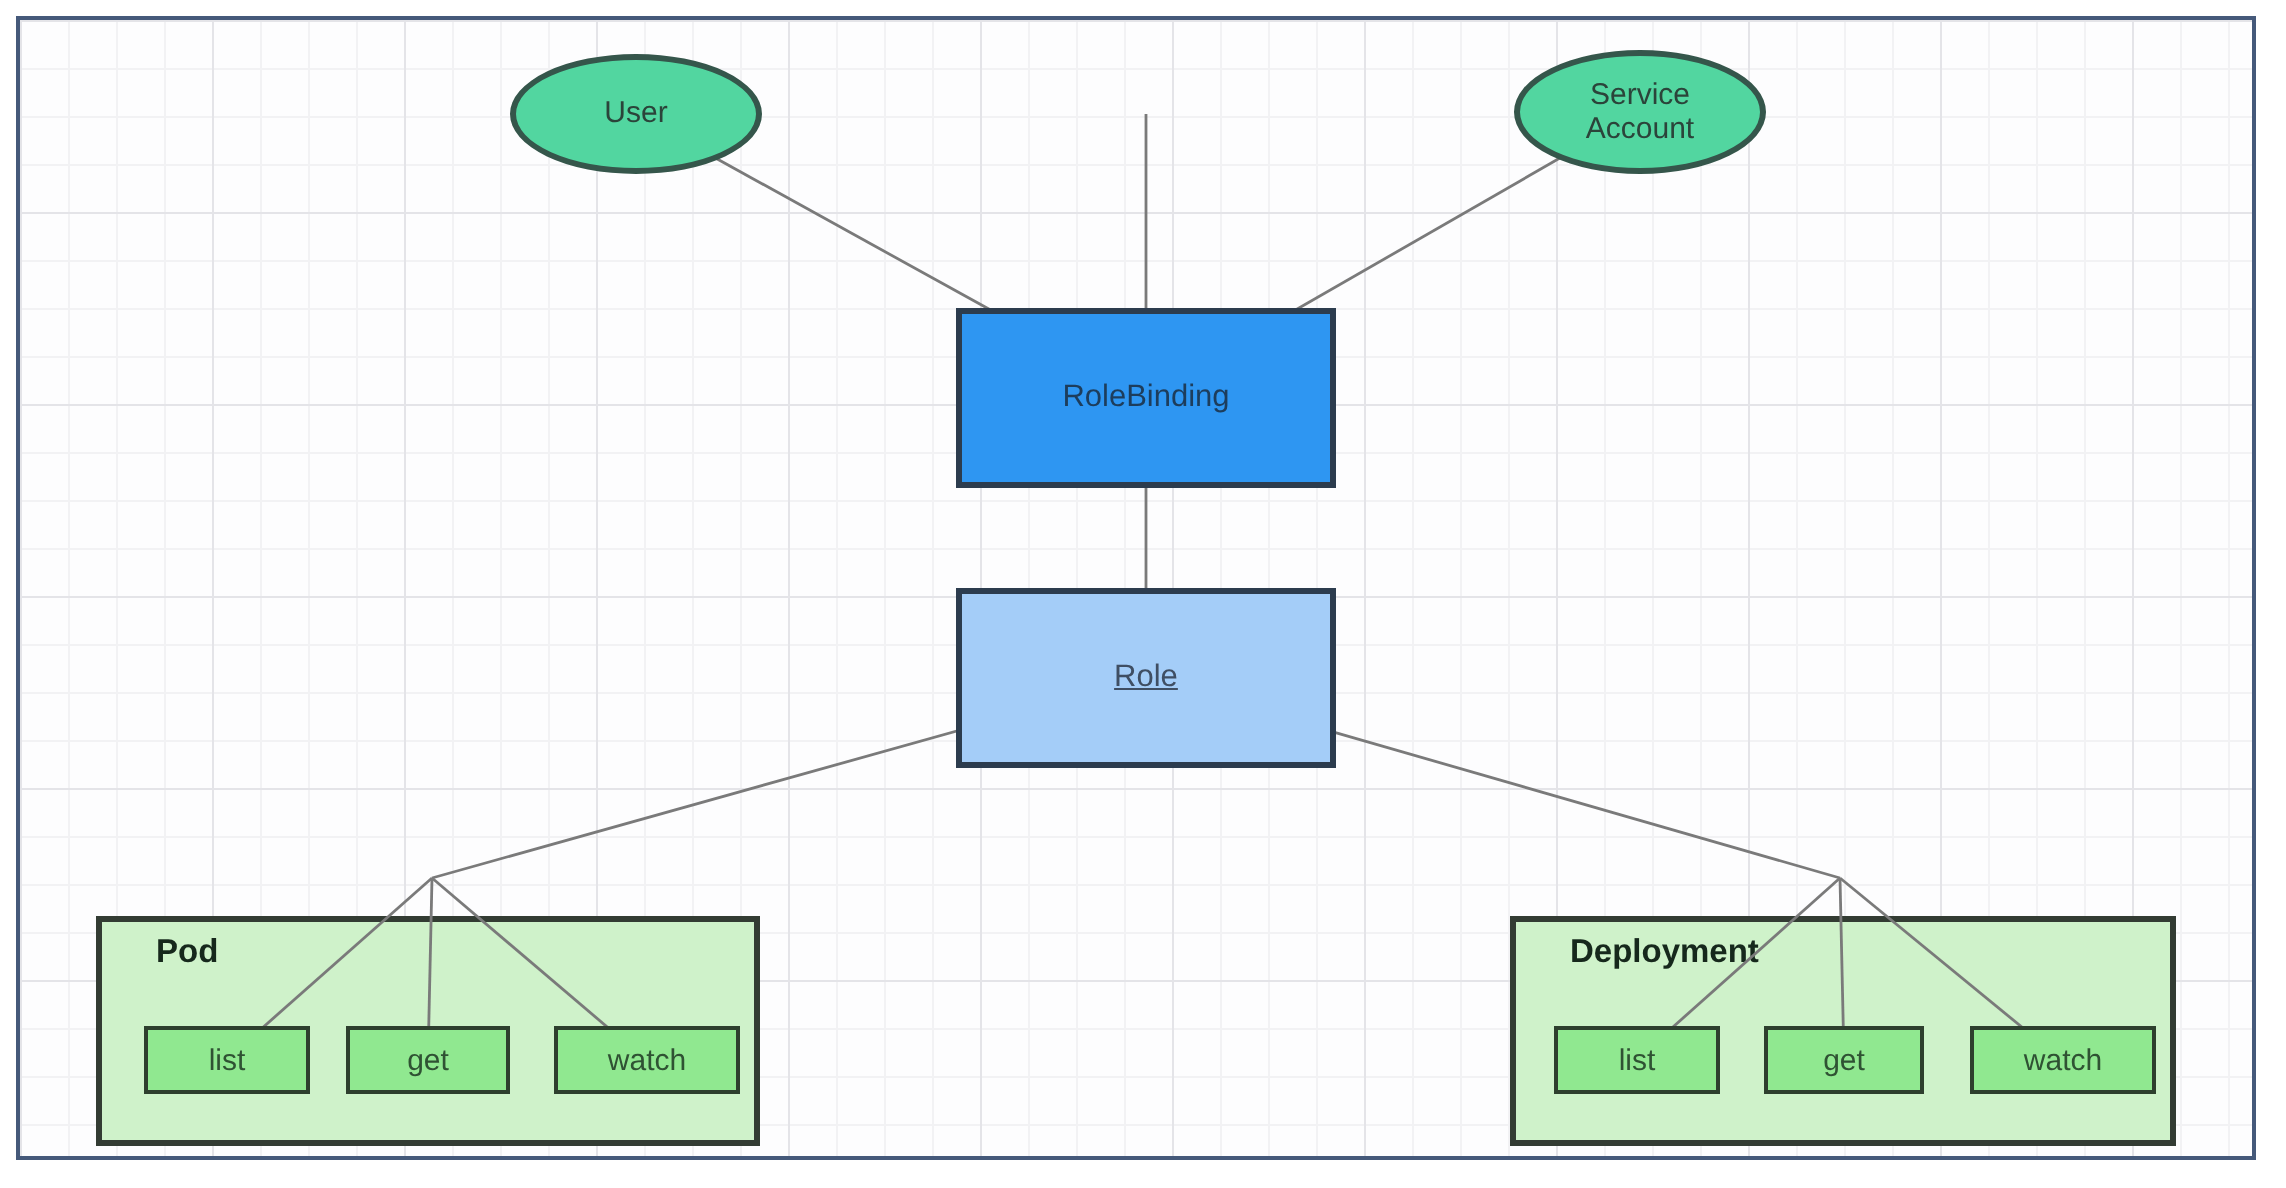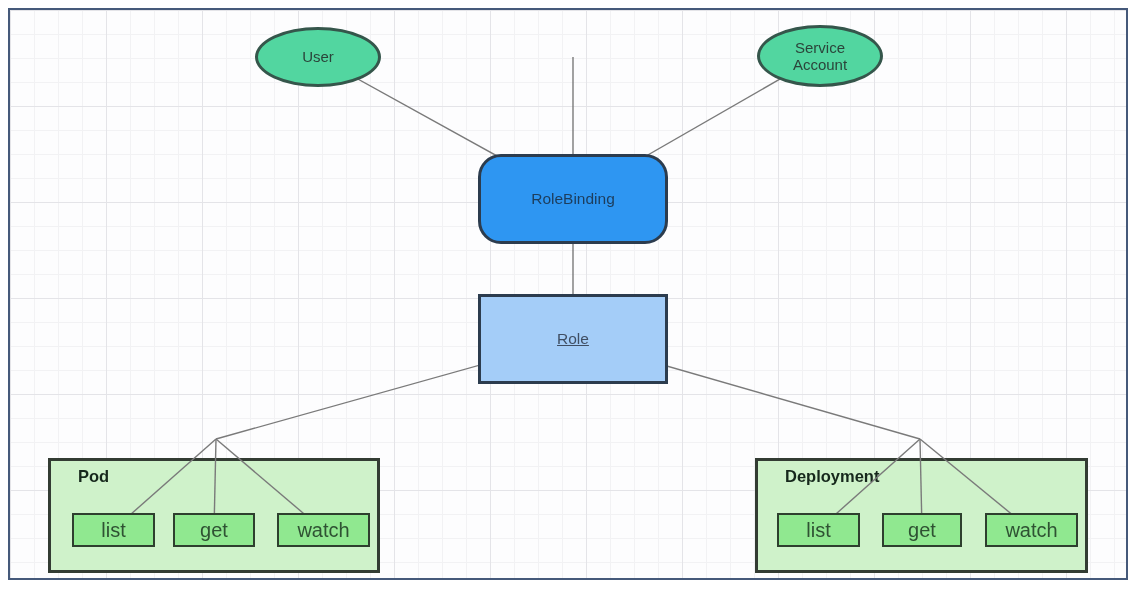--- a/index.html
+++ b/index.html
@@ -57,41 +57,41 @@
   .ellipse .lbl { max-width:94px; }
   #subject-group  { left:255px; top:27px; }
   #subject-user   { left:510px; top:27px; }
   #subject-sa     { left:757px; top:25px; height:62px; }
 
   .rect {
     width:190px; height:90px;
     border:3px solid var(--binding_border);
     font-size:15.5px;
   }
-  #role-binding { left:478px; top:154px; background:var(--binding_fill); color:var(--binding_text);border-radius:23px; }
+  #role-binding { left:478px; top:154px; background:var(--binding_fill); color:var(--binding_text); }
   #role         { left:478px; top:294px; background:var(--role_fill);    color:var(--role_text);text-decoration:underline; }
 
   .container {
     position:absolute; z-index:0; top:458px; height:115px;
     background: var(--container_fill);
     border:3px solid var(--container_border);
   }
   #resource-pod        { left:48px;  width:332px; }
   #resource-deployment { left:755px; width:333px; }
   .container .title {
     position:absolute; left:10px; top:6px;
     font-weight:bold; font-size:16.5px; color:var(--container_text);margin-left:17px;
   }
 
   .perm {
     height:34px; top:513px;
     background: var(--perm_fill);
     border:2.5px solid var(--perm_border);
     color: var(--perm_text);
-    font-size:20px;
+    font-size:15px;
   }
   #perm-pod-list   { left:72px;  width:83px; }
   #perm-pod-get    { left:173px; width:82px; }
   #perm-pod-watch  { left:277px; width:93px; }
   #perm-dep-list   { left:777px; width:83px; }
   #perm-dep-get    { left:882px; width:80px; }
   #perm-dep-watch  { left:985px; width:93px; }
 </style>
 </head>
 <body>

